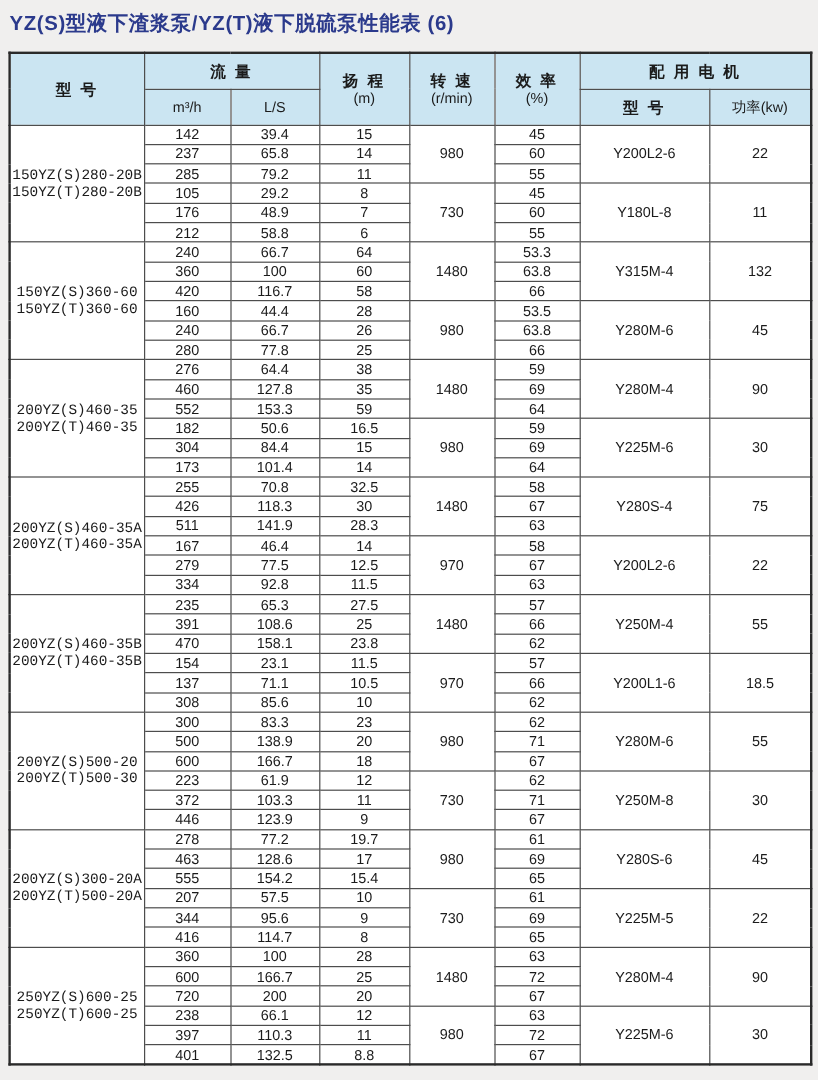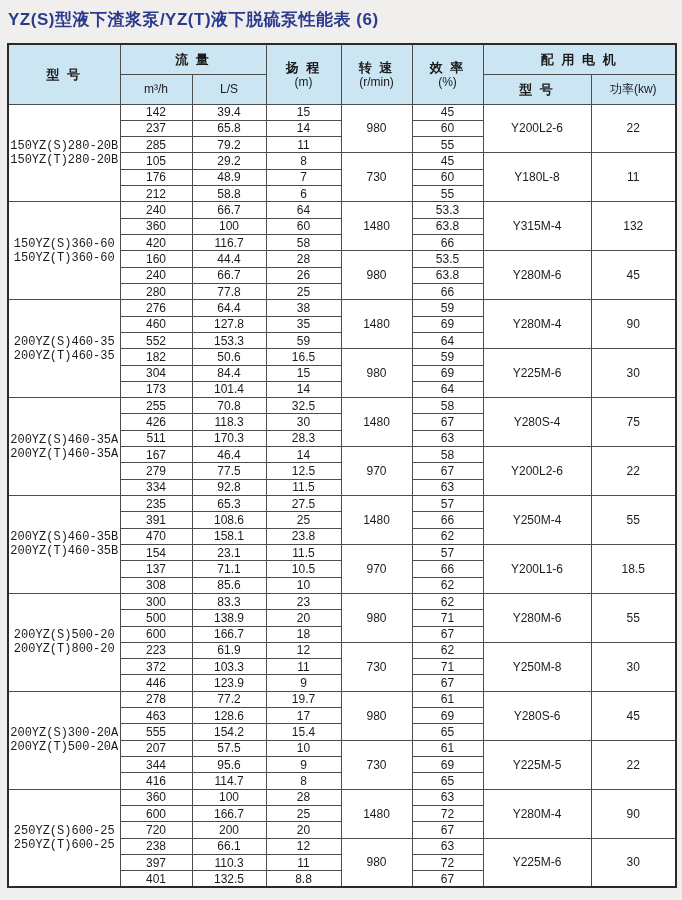--- a/index.html
+++ b/index.html
@@ -269,21 +269,21 @@
           <td rowspan="3">75</td>
         </tr>
         <tr>
           <td>426</td>
           <td>118.3</td>
           <td>30</td>
           <td>67</td>
         </tr>
         <tr>
           <td>511</td>
-          <td>170.3</td>
+          <td>141.9</td>
           <td>28.3</td>
           <td>63</td>
         </tr>
         <tr>
           <td>167</td>
           <td>46.4</td>
           <td>14</td>
           <td rowspan="3">970</td>
           <td>58</td>
           <td rowspan="3">Y200L2-6</td>
@@ -340,21 +340,21 @@
           <td>66</td>
         </tr>
         <tr>
           <td>308</td>
           <td>85.6</td>
           <td>10</td>
           <td>62</td>
         </tr>
         <tr>
           <td class="model-cell" rowspan="6">200YZ(S)500-20
-200YZ(T)800-20</td>
+200YZ(T)500-30</td>
           <td>300</td>
           <td>83.3</td>
           <td>23</td>
           <td rowspan="3">980</td>
           <td>62</td>
           <td rowspan="3">Y280M-6</td>
           <td rowspan="3">55</td>
         </tr>
         <tr>
           <td>500</td>

